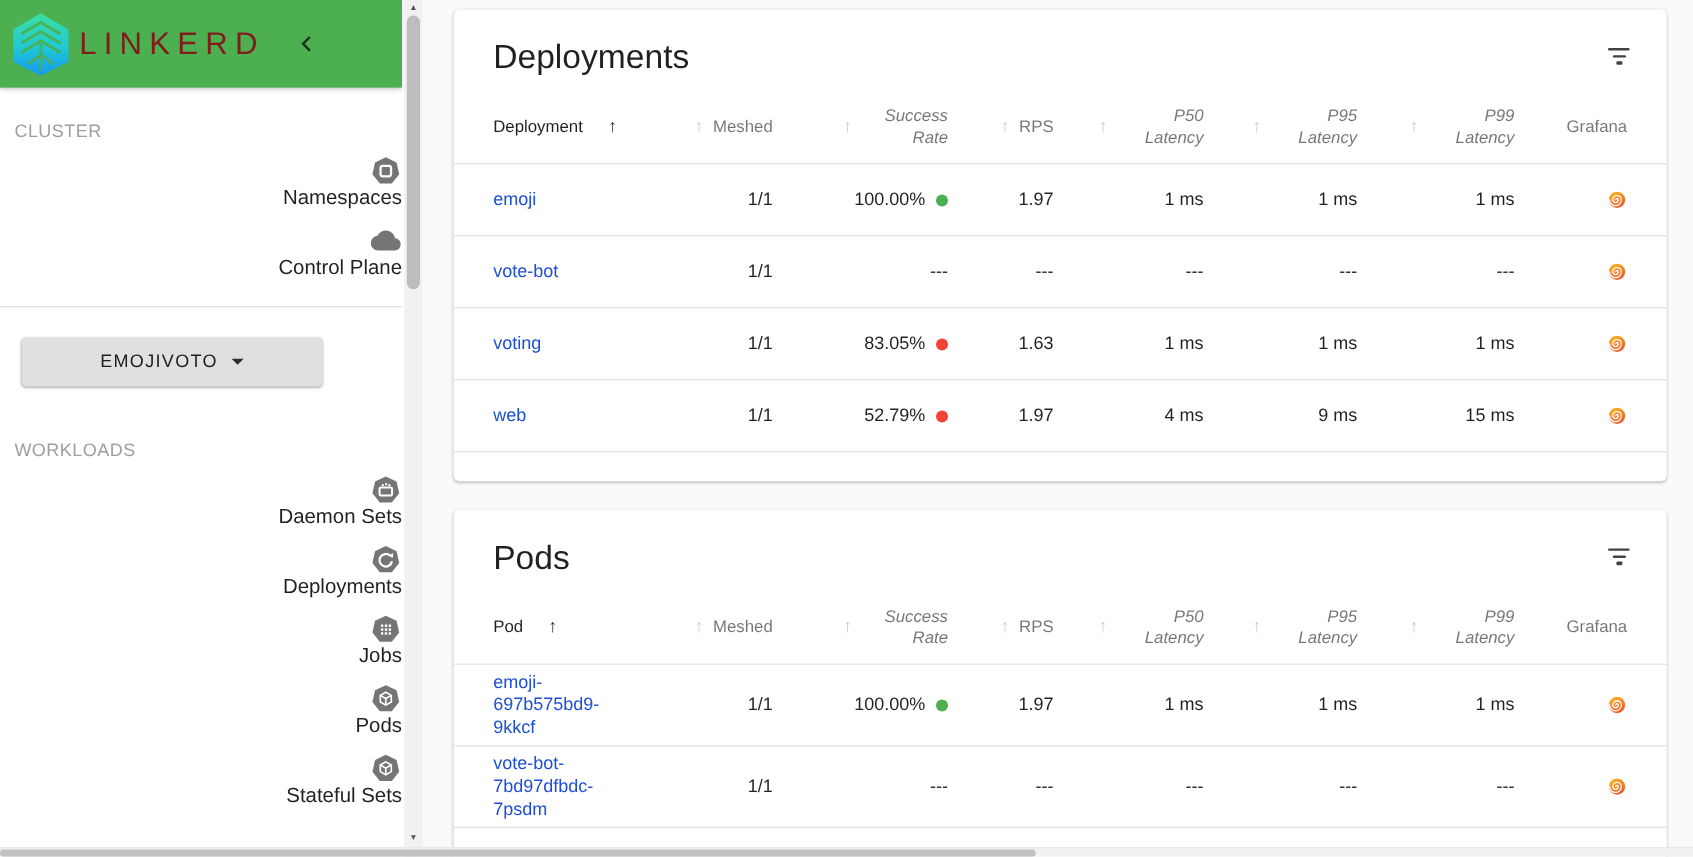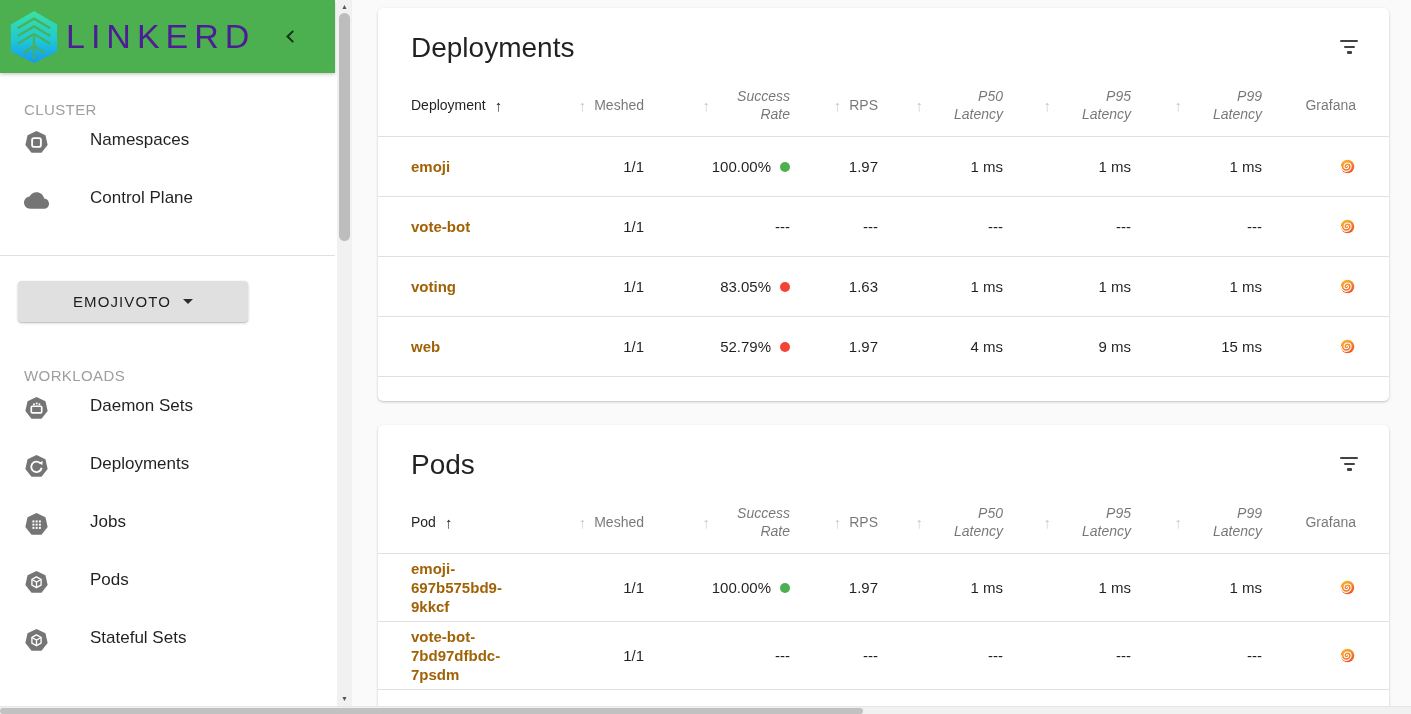--- a/index.html
+++ b/index.html
@@ -11,32 +11,32 @@
   }
 
   
   .sidebar { position:absolute; left:0; top:0; width:337px; height:714px; background:#fff; z-index:2; }
   .sb-header {
     position:absolute; left:0; top:0; width:335px; height:73px;
     background:#4caf50; display:flex; align-items:center;
     box-shadow:0 1px 4px rgba(0,0,0,0.25);
   }
   .logo-wrap { display:flex; align-items:center; padding-left:8px; }
-  .logo-text { color:#4c1d95; font-size:34px; letter-spacing:6px; font-weight:400; margin-left:6px; }
+  .logo-text { color:#7f1d1d; font-size:26px; letter-spacing:6px; font-weight:400; margin-left:6px; }
   .collapse-btn { margin-left:22px; width:26px; height:26px; display:flex; align-items:center; justify-content:center; cursor:pointer; }
   .collapse-chevron { width:9px; height:9px; border-left:2.6px solid rgba(0,0,0,0.72); border-bottom:2.6px solid rgba(0,0,0,0.72); transform:rotate(45deg); margin-left:4px; }
 
   .sb-nav { position:absolute; top:73px; left:0; width:335px; }
-  .sb-section-label { color:#9e9e9e; font-size:15px; letter-spacing:0.4px; padding:28px 0 12px 24px; }
-  .sb-item { display:flex; align-items:flex-start; height:58px; cursor:pointer; }
+  .sb-section-label { color:#9e9e9e; font-size:15px; letter-spacing:0.4px; padding:28px 0 12px 12px; }
+  .sb-item { display:flex; align-items:flex-end; height:58px; cursor:pointer;flex-direction:column; }
   .sb-item .sb-icon { width:26px; margin-left:24px; display:flex; align-items:center; }
   .sb-item .sb-label { margin-left:40px; font-size:17px; color:rgba(0,0,0,0.87); }
   .sb-divider { height:1px; background:#e0e0e0; margin-top:9px; }
   .ns-button {
-    margin:25px 0 0 18px; width:230px; height:41px; background:#e0e0e0;
+    margin:25px 0 0 18px; width:251px; height:41px; background:#e0e0e0;
     border:none; border-radius:4px; display:flex; align-items:center; justify-content:center;
     font-family:inherit; font-size:15px; letter-spacing:1.1px; color:rgba(0,0,0,0.87); cursor:pointer;
     box-shadow:0 1px 3px rgba(0,0,0,0.2), 0 1px 1px rgba(0,0,0,0.12);
   }
   .ns-caret { width:0; height:0; border-left:5px solid transparent; border-right:5px solid transparent; border-top:5px solid rgba(0,0,0,0.8); margin-left:12px; }
   .sb-workloads-label { padding-top:45px; }
 
   
   .sb-scrollbar { position:absolute; left:337px; top:0; width:15px; height:714px; background:#f1f1f1; z-index:3; }
   .sb-scroll-up, .sb-scroll-down { position:absolute; left:0; width:15px; height:14px; font-size:7px; color:#555; text-align:center; line-height:14px; cursor:pointer; }
@@ -62,29 +62,29 @@
   .filter-icon i:nth-child(3){ width:5px; }
 
   .grid-row { display:grid; grid-template-columns:150px 83px 146px 88px 125px 128px 131px 94px; padding:0 33px; }
   .thead { margin-top:10px; }
   .thead .grid-row { height:63px; border-bottom:1px solid #e0e0e0; }
   .th { display:flex; align-items:center; font-size:14px; color:rgba(0,0,0,0.54); }
   .th.right { justify-content:flex-end; text-align:right; }
   .th.left { justify-content:flex-start; }
   .th .sort-arrow { font-size:15px; }
   .th .arrow-inactive { color:rgba(0,0,0,0.22); margin-right:8px; }
-  .th.active-sort { color:rgba(0,0,0,0.87); font-weight:500; }
+  .th.active-sort { color:rgba(0,0,0,0.87); font-weight:500;gap:12px; }
   .th.active-sort .sort-arrow { color:rgba(0,0,0,0.87); margin-left:9px; }
   .th .th-label.wrap { display:inline-block; max-width:72px; line-height:18px;font-style:italic; }
 
   .tr { align-items:center; min-height:60px; border-bottom:1px solid #e0e0e0; }
   .card-pods .tr { min-height:68px; }
   .td { font-size:15px; color:rgba(0,0,0,0.87); display:flex; align-items:center; justify-content:flex-end; text-align:left; }
   .td.name { justify-content:flex-start; text-align:left; }
-  .td.name a { color:#a16207; text-decoration:none; line-height:19px; display:inline-block; max-width:112px;font-weight:bold; }
+  .td.name a { color:#1d4ed8; text-decoration:none; line-height:19px; display:inline-block; max-width:112px; }
   .status-dot { width:10px; height:10px; border-radius:50%; margin-left:9px; flex:0 0 auto; }
   .status-good { background:#4caf50; }
   .status-bad  { background:#f44336; }
   .grafana-link { display:flex; justify-content:flex-end; align-items:center; cursor:pointer; }
 
   
   .h-scrollbar { position:absolute; left:0; bottom:0; width:1411px; height:8px; background:#f1f1f1; z-index:10; border-top:1px solid #e6e6e6; }
   .h-thumb { position:absolute; left:0; top:1px; height:6px; width:863px; background:#c1c1c1; border-radius:3px; cursor:pointer; }
 </style>
 </head>

